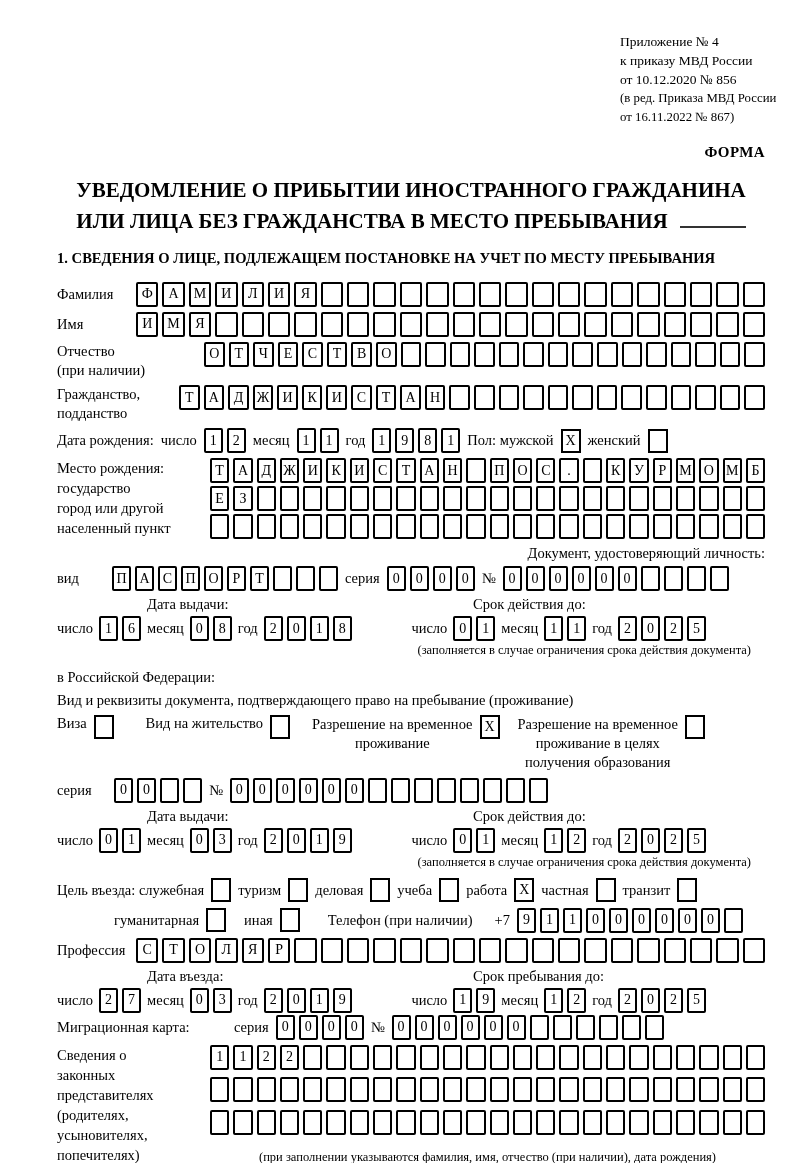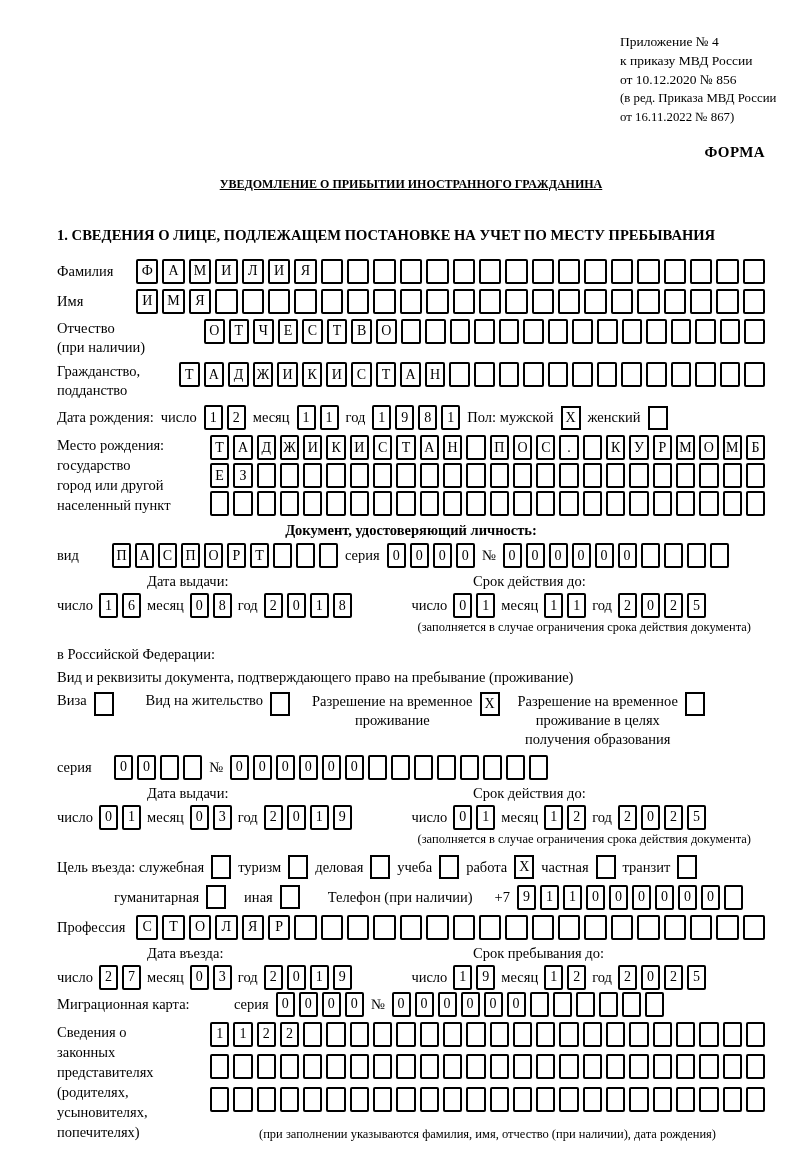--- a/index.html
+++ b/index.html
@@ -10,21 +10,21 @@
     font-family:"Liberation Serif","DejaVu Serif",serif;
     font-size:14.5px;
   }
   .page { width:800px; height:881px; padding:32px 35px 8px 57px; }
 
   .hdr { margin-left:563px; width:205px; font-size:13.5px; line-height:1.42; }
   .hdr .sub { font-size:12.8px; }
   .hdr .sub:first-of-type { margin-top:5px; }
   .forma { text-align:right; font-weight:bold; font-size:15px; margin:18px 0 14px; letter-spacing:.4px; }
 
-  .title { text-align:center; font-weight:bold; font-size:12px; line-height:1.5; margin-bottom:34px;text-decoration:underline; }
+  .title { text-align:center; font-weight:bold; font-size:21px; line-height:1.5; margin-bottom:12px; }
   .uline { display:inline-block; width:66px; border-bottom:2px solid #333; margin-left:12px; vertical-align:baseline; }
 
   .section { font-weight:bold; font-size:14.6px; margin-bottom:15px; }
 
   .row { display:flex; align-items:center; gap:7px; margin-bottom:5px; min-height:25px; }
   .row.top { align-items:flex-start; }
   .cells { display:flex; gap:4px; }
   .cells.fill { flex:1; }
   .cells.fill .cell { flex:1; width:auto; }
   .cell {
@@ -35,21 +35,21 @@
   }
   .cb {
     width:20px; height:24px; flex:none;
     border:2px solid #000;
     display:flex; align-items:center; justify-content:center;
     font-size:14px;
   }
   .lbl, .txt { white-space:nowrap; }
   .stk div { line-height:1.32; }
 
-  .center-h { text-align:center; font-weight:bold; margin:2px 0 4px; }
+  .center-h { text-align:right; font-weight:normal; margin:2px 0 4px; }
   .dualhead { position:relative; height:18px; margin-bottom:2px; }
   .dualhead span { position:absolute; white-space:nowrap; }
   .dh-left { left:90px; }
   .dh-right { left:416px; }
   .row.dates { margin-bottom:2px; }
   .dategrp { display:flex; align-items:center; gap:6px; }
   .caption { font-size:12.5px; text-align:right; padding-right:14px; margin:0 0 8px; }
   .para { line-height:1.55; margin-bottom:4px; }
 
   .group { display:flex; gap:8px; margin-bottom:6px; }
@@ -65,20 +65,21 @@
   <div class="hdr">
     <div>Приложение № 4</div>
     <div>к приказу МВД России</div>
     <div>от 10.12.2020 № 856</div>
     <div class="sub">(в ред. Приказа МВД России</div>
     <div class="sub">от 16.11.2022 № 867)</div>
   </div>
   <div class="forma">ФОРМА</div>
   <div class="title">
     <div>УВЕДОМЛЕНИЕ О ПРИБЫТИИ ИНОСТРАННОГО ГРАЖДАНИНА</div>
+    <div><span>ИЛИ ЛИЦА БЕЗ ГРАЖДАНСТВА В МЕСТО ПРЕБЫВАНИЯ</span><span class="uline"></span></div>
   </div>
   <div class="section">1. СВЕДЕНИЯ О ЛИЦЕ, ПОДЛЕЖАЩЕМ ПОСТАНОВКЕ НА УЧЕТ ПО МЕСТУ ПРЕБЫВАНИЯ</div>
   <div id="form-rows">
       <div class="row">
         <span class="lbl" style="width: 72px; flex: 0 0 auto;">Фамилия</span>
         <div class="cells fill">
           <div class="cell">Ф</div>
           <div class="cell">А</div>
           <div class="cell">М</div>
           <div class="cell">И</div>

